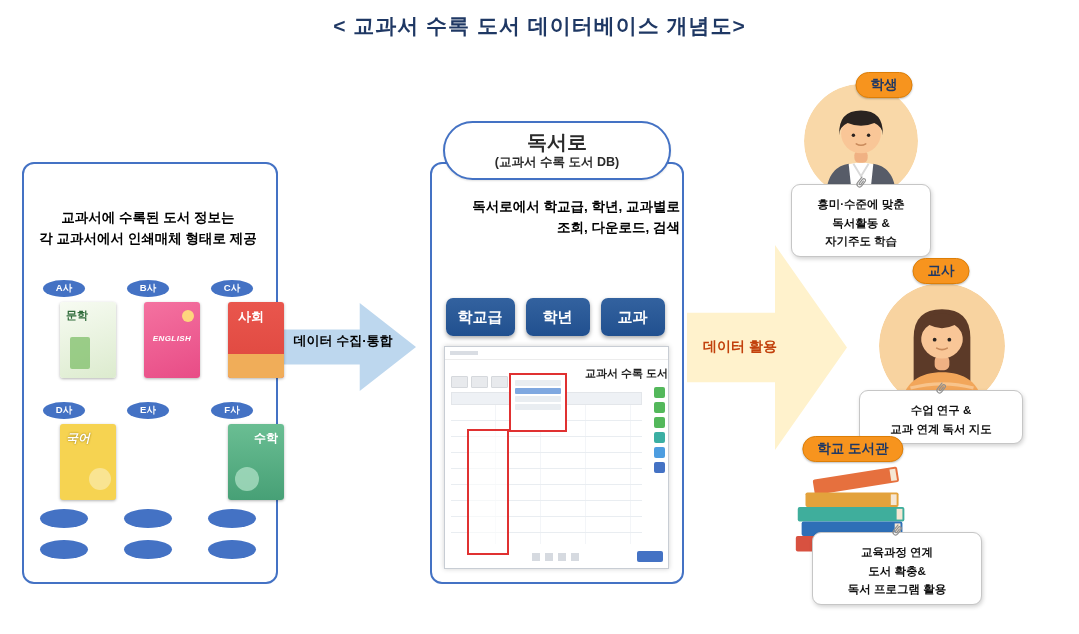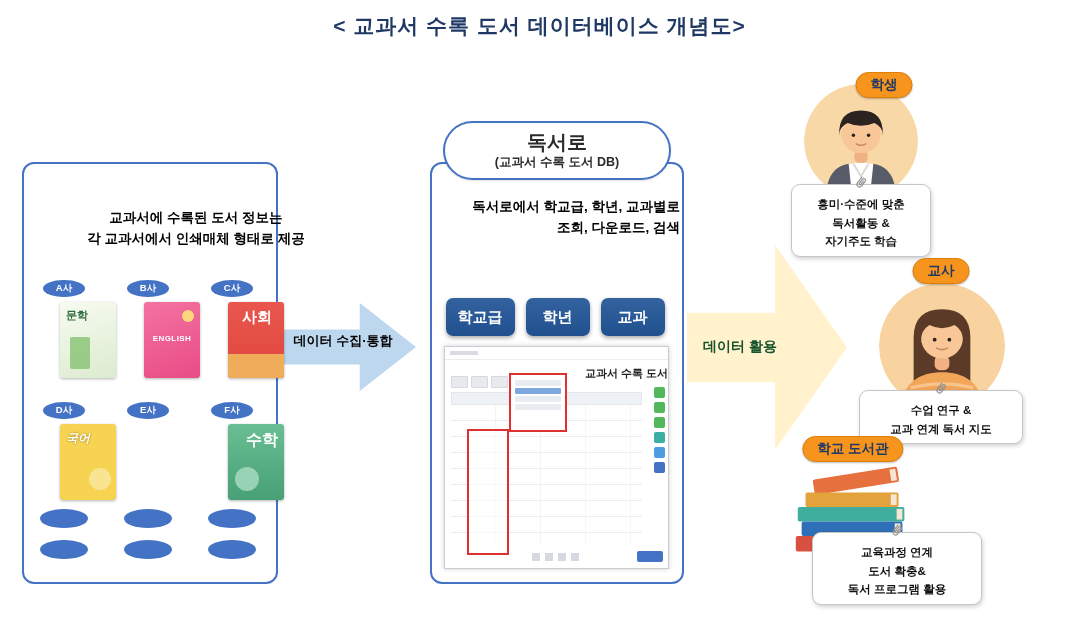--- a/index.html
+++ b/index.html
@@ -19,65 +19,65 @@
                border-radius:30px;display:flex;flex-direction:column;align-items:center;justify-content:center;
                text-align:center;z-index:3;box-shadow:0 1px 2px rgba(0,0,0,.12);}
   .left-pill{left:42px;top:120px;width:210px;height:56px;font-size:19px;color:#3a3a3a;
              line-height:1.3;white-space:pre-line;}
   .middle-pill{left:443px;top:121px;width:224px;height:55px;}
   .mp-title{font-size:20px;font-weight:bold;color:#2b2b2b;line-height:1.15;}
   .mp-sub{font-size:12.5px;font-weight:bold;color:#2b2b2b;}
 
   .panel-desc{position:absolute;text-align:center;font-weight:bold;font-size:13.5px;color:#000;
               white-space:pre-line;line-height:1.55;z-index:2;}
-  .left-desc{left:22px;top:208px;width:252px;padding-left:48px;}
+  .left-desc{left:22px;top:208px;width:252px;}
   .middle-desc{left:430px;top:197px;width:250px;text-align:right;}
 
   
   .books-grid{position:absolute;left:22px;top:280px;width:252px;display:flex;flex-wrap:wrap;z-index:2;}
   .book-cell{width:84px;display:flex;flex-direction:column;align-items:center;margin-bottom:24px;}
   .pub-oval{width:42px;height:17px;border-radius:50%;background:var(--accent_blue,#4472C4);color:#fff;
             font-size:9.5px;font-weight:bold;display:flex;align-items:center;justify-content:center;margin-bottom:5px;}
   .book-cover{position:relative;width:56px;height:76px;border-radius:3px;overflow:hidden;
               box-shadow:0 1px 3px rgba(0,0,0,.3);margin-left:48px;}
   .cover-title{position:absolute;font-weight:bold;}
   .cover-1{background:linear-gradient(160deg,#F7FBF2,#DCEBCE);}
   .cover-1 .cover-title{top:6px;left:6px;color:#2F6B3A;font-size:11px;}
   .cover-1::after{content:'';position:absolute;left:10px;bottom:9px;width:20px;height:32px;background:#7FBF6A;border-radius:2px;opacity:.75;}
   .cover-2{background:linear-gradient(160deg,#F472A0,#E84C86);}
-  .cover-2 .cover-title{top:32px;left:0;right:0;text-align:center;color:#fff;font-size:8px;letter-spacing:.4px;}
+  .cover-2 .cover-title{top:32px;left:0;right:0;text-align:center;color:#fff;font-size:8px;font-style:italic;letter-spacing:.4px;}
   .cover-2::after{content:'';position:absolute;right:6px;top:8px;width:12px;height:12px;border-radius:50%;background:#FFE27A;opacity:.9;}
   .cover-3{background:linear-gradient(#E9564D,#DE463E);}
-  .cover-3 .cover-title{top:6px;right:12px;color:#fff;font-size:15px;text-align:right;}
+  .cover-3 .cover-title{top:6px;right:20px;color:#fff;font-size:13px;text-align:right;}
   .cover-3::after{content:'';position:absolute;left:0;right:0;bottom:0;height:24px;background:#F2B85C;opacity:.9;}
   .cover-4{background:#F6D351;}
   .cover-4 .cover-title{top:6px;left:6px;color:#fff;font-size:12px;text-shadow:0 0 2px #8A6D00;font-style:italic;}
   .cover-4::after{content:'';position:absolute;right:5px;bottom:10px;width:22px;height:22px;border-radius:50%;background:#F9E492;}
   .cover-5{background:linear-gradient(#DCEeec,#BFE0DC);}
   .cover-5 .cover-title{top:6px;left:0;right:0;text-align:center;color:#1D6F6A;font-size:12px;}
   .cover-5::after{content:'';position:absolute;left:0;right:0;bottom:0;height:26px;background:#2E8C84;border-radius:28px 28px 0 0;opacity:.85;}
   .cover-6{background:linear-gradient(#6ABE93,#47A076);}
-  .cover-6 .cover-title{top:6px;right:6px;color:#fff;font-size:16px;}
+  .cover-6 .cover-title{top:6px;right:6px;color:#fff;font-size:12px;}
   .cover-6::after{content:'';position:absolute;left:7px;bottom:9px;width:24px;height:24px;border-radius:50%;background:#A9DDC2;opacity:.8;}
 
   .extra-ovals{position:absolute;left:22px;top:509px;width:252px;display:flex;flex-wrap:wrap;z-index:2;}
   .extra-cell{width:84px;display:flex;justify-content:center;margin-bottom:12px;}
   .extra-oval{width:48px;height:19px;border-radius:50%;background:var(--accent_blue,#4472C4);}
 
   
   .collect-arrow{position:absolute;left:282px;top:303px;width:134px;height:88px;
                  background:var(--arrow_blue,#BDD7EE);
                  clip-path:polygon(0 30%,58% 30%,58% 0,100% 50%,58% 100%,58% 70%,0 70%);}
   .collect-label{position:absolute;left:283px;top:332px;width:120px;text-align:center;
                  font-size:13px;font-weight:bold;color:#000;z-index:2;}
   .use-arrow{position:absolute;left:687px;top:245px;width:160px;height:205px;
              background:var(--arrow_yellow,#FFF2CC);
              clip-path:polygon(0 33%,55% 33%,55% 0,100% 50%,55% 100%,55% 67%,0 67%);}
   .use-label{position:absolute;left:695px;top:338px;width:90px;text-align:center;
-             font-size:14px;font-weight:bold;color:#14532d;z-index:2;}
+             font-size:14px;font-weight:bold;color:#c2410c;z-index:2;}
 
   
   .filter-buttons{position:absolute;left:430px;top:298px;width:250px;display:flex;justify-content:center;gap:11px;z-index:2;}
   .filter-btn{border:none;cursor:pointer;min-width:64px;height:38px;padding:0 12px;border-radius:7px;
               background:linear-gradient(#33629F,var(--deep_blue,#21508F));color:#fff;font-weight:bold;font-size:15px;
               font-family:inherit;box-shadow:0 2px 4px rgba(0,0,0,.35);}
   .table-mock{position:absolute;left:444px;top:346px;width:223px;height:221px;background:#fff;
               border:1px solid #C8CDD4;box-shadow:0 0 5px rgba(0,0,0,.18);z-index:2;}
   .tm-topbar{height:12px;border-bottom:1px solid #ECECEC;
              background:linear-gradient(to right,#D9DDE3 0 28px,transparent 28px);

